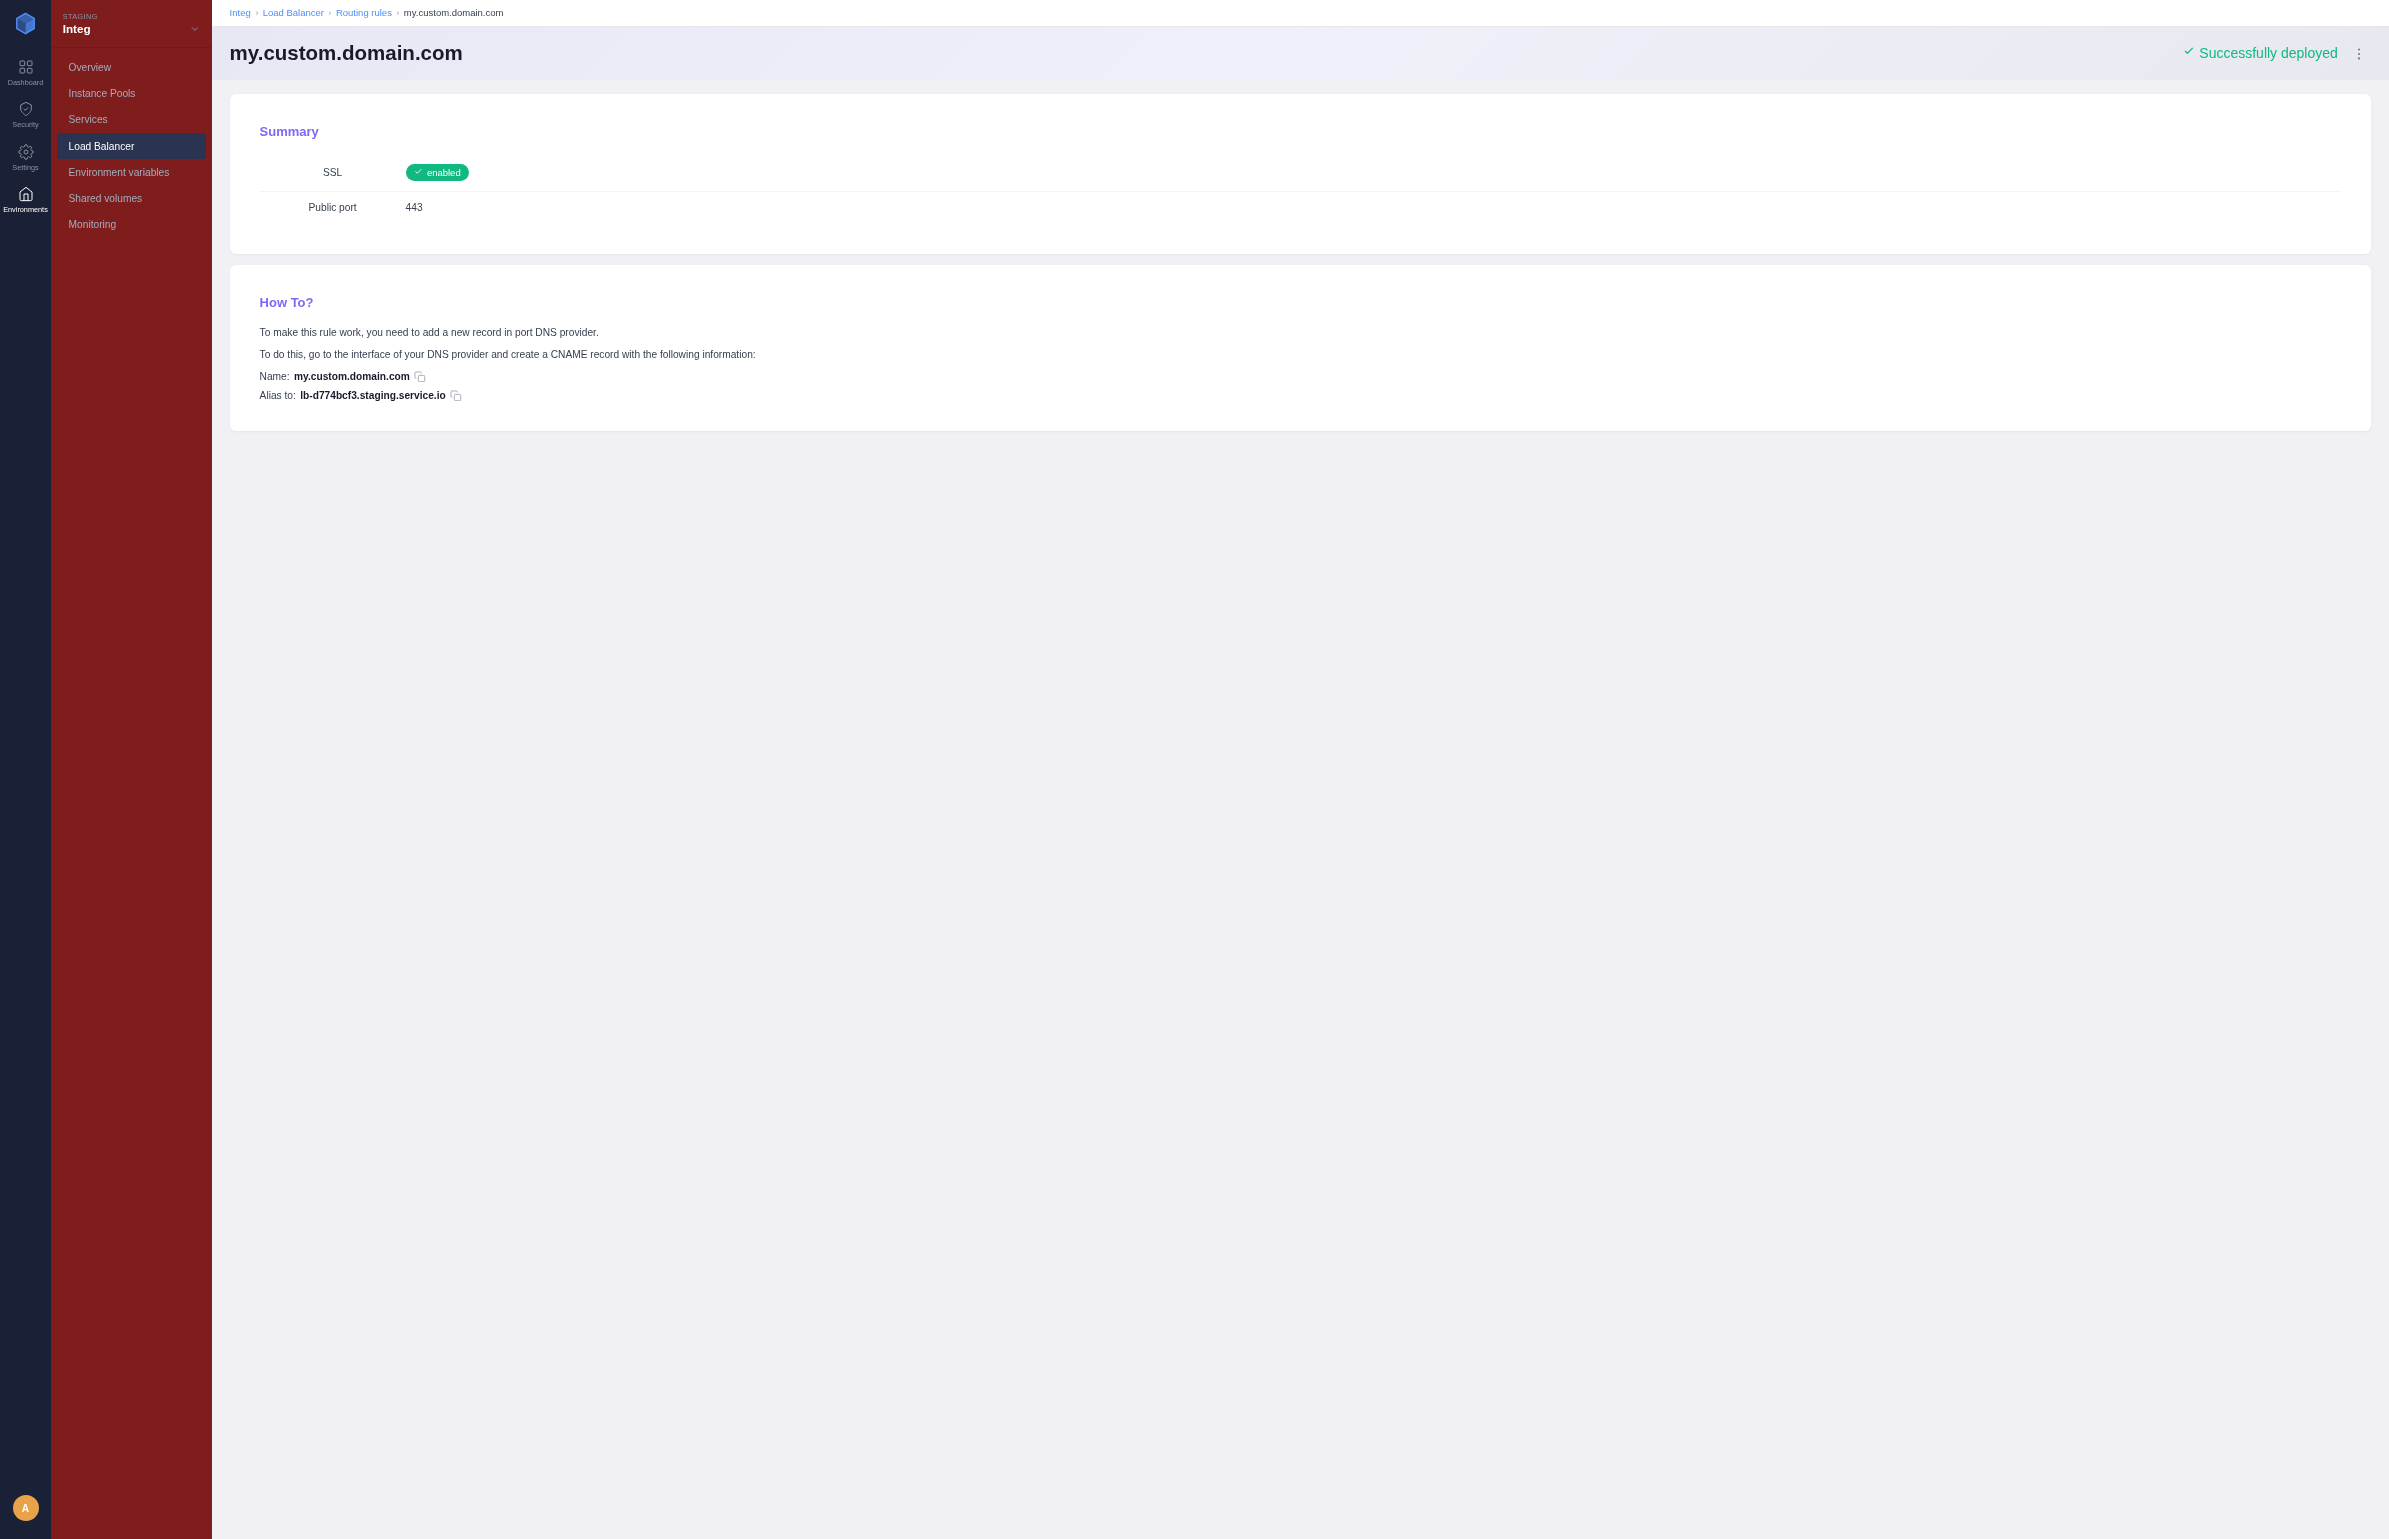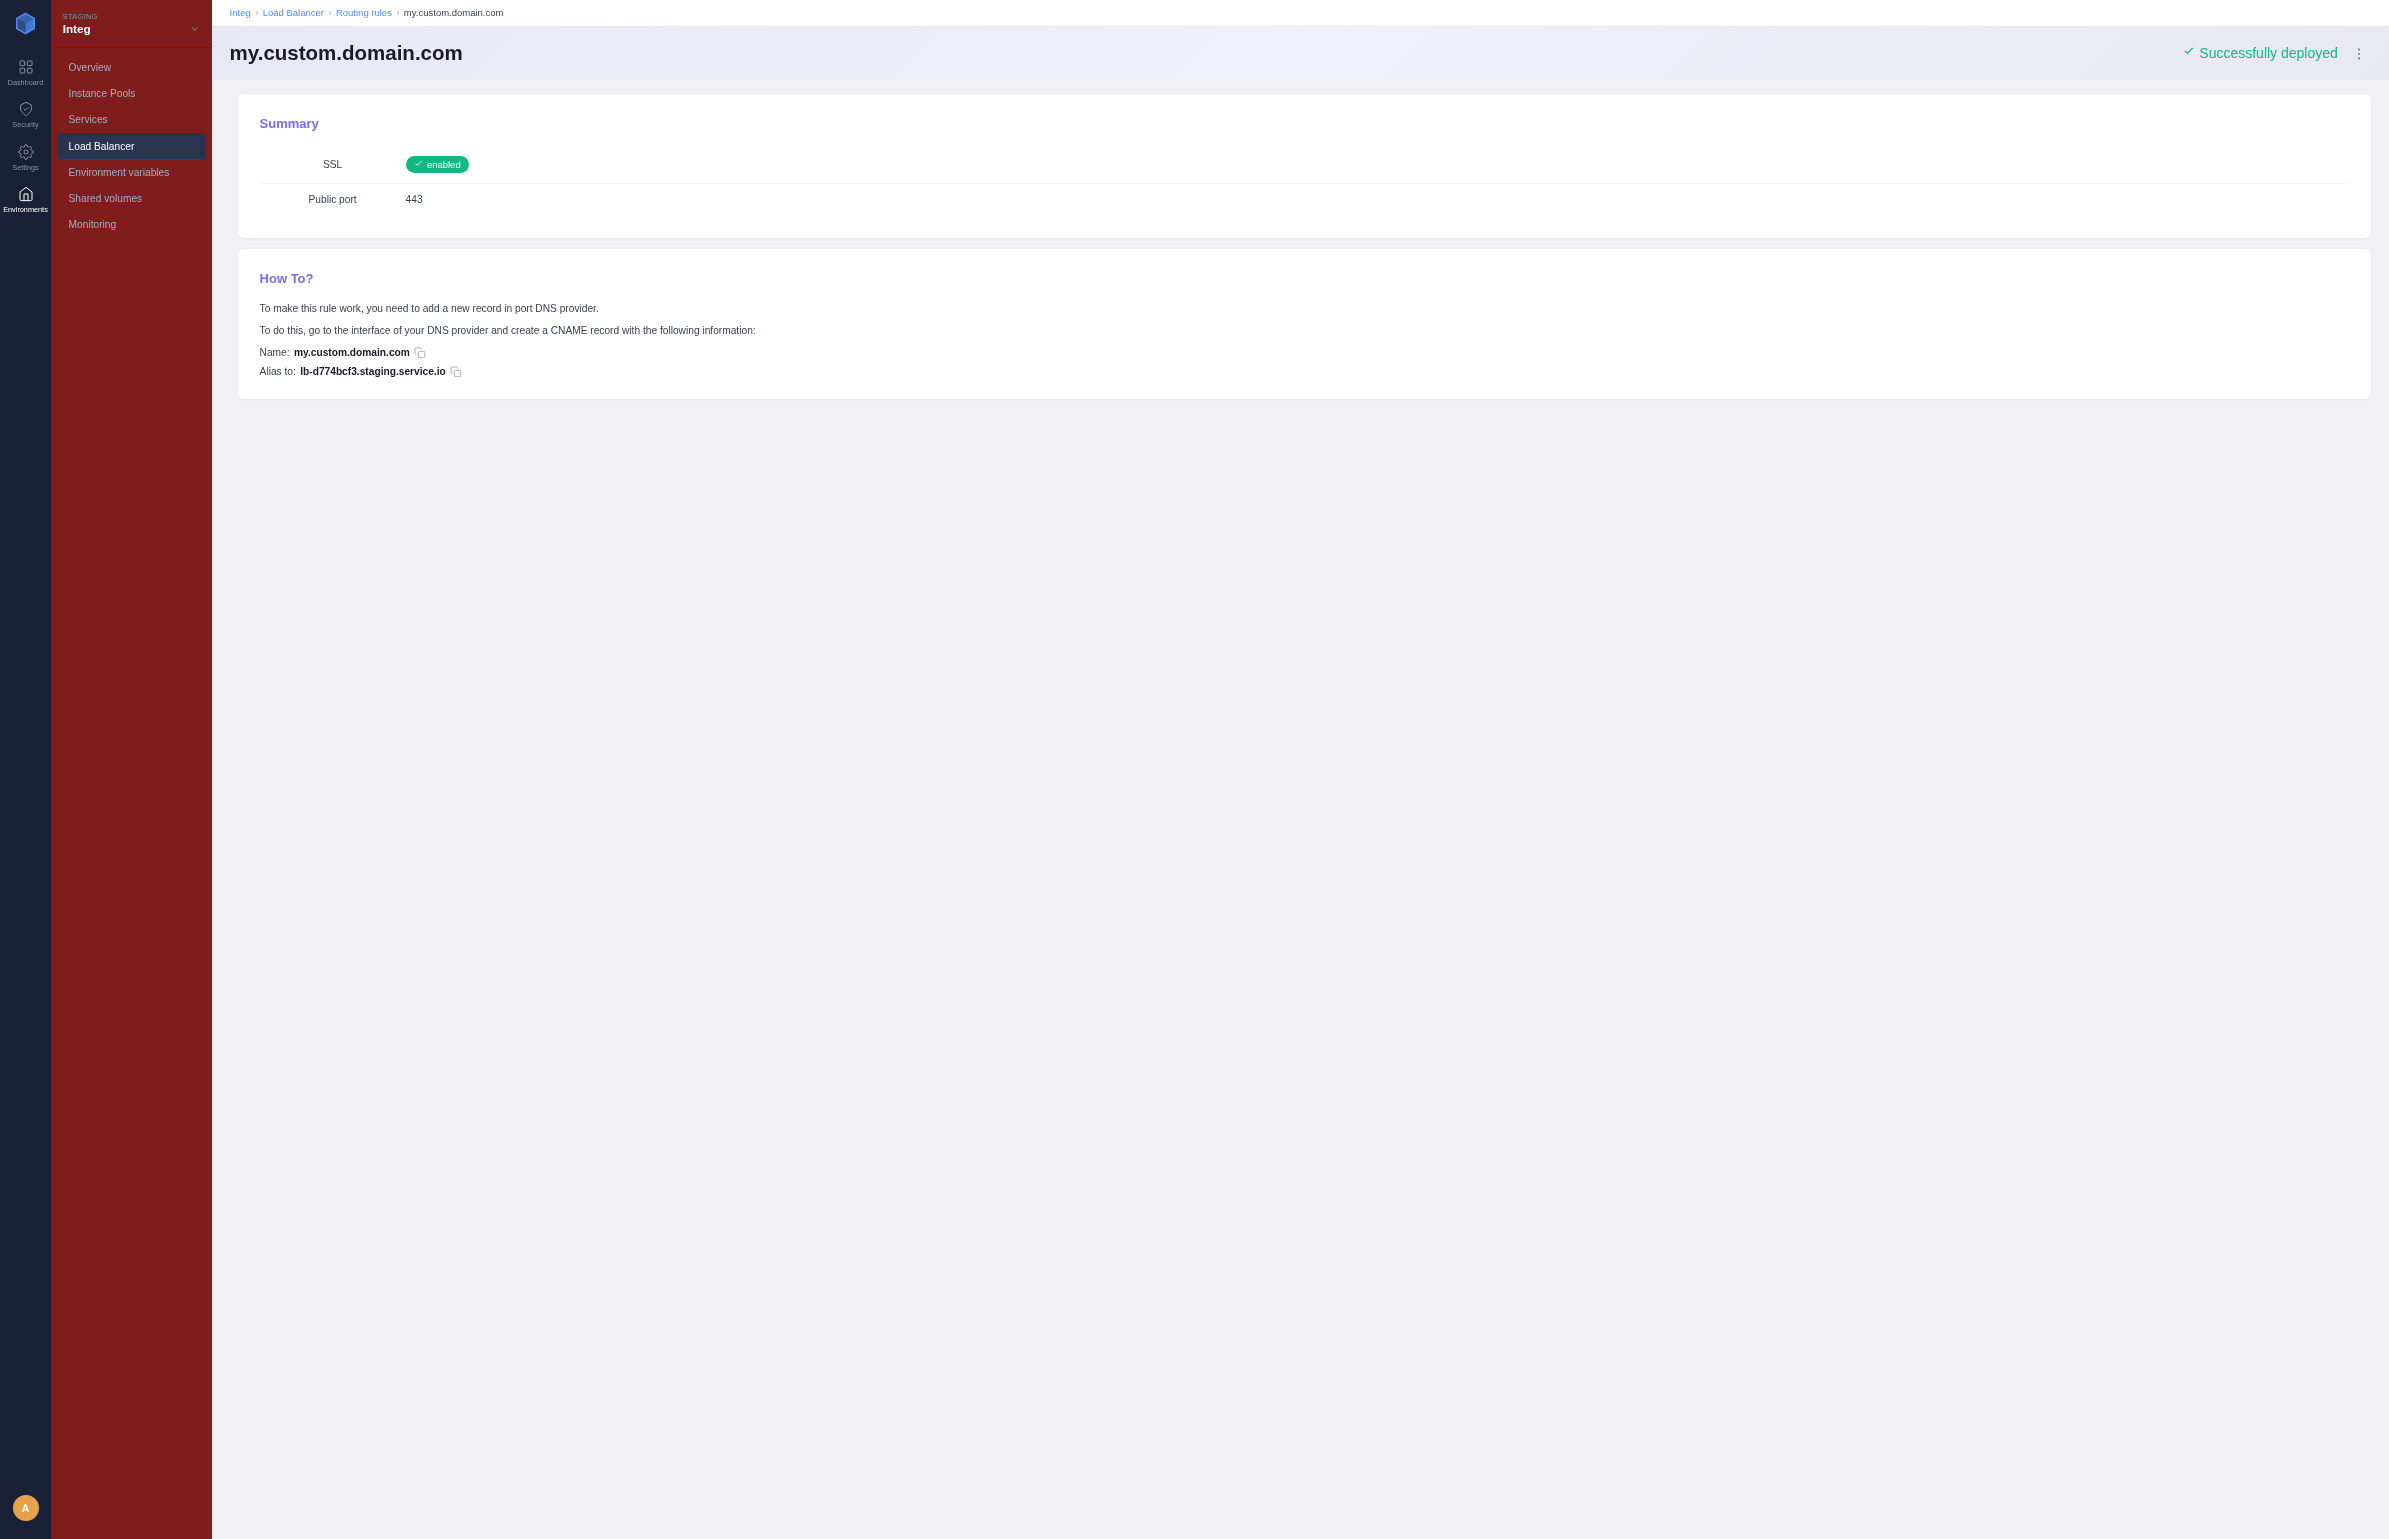--- a/index.html
+++ b/index.html
@@ -157,24 +157,23 @@
     .content-area {
       flex: 1;
       overflow-y: auto;
       padding: 14.6px 17.6px;
     }
 
     
     .card {
       background: white;
       border-radius: 5.9px;
-      padding: 22px;
+      padding: 30px;
       margin-bottom: 11.7px;
       box-shadow: 0 0.7px 2.2px rgba(0,0,0,0.05);
-      margin-left: 8px;
     }
     .card-title {
       font-size: 13px;
       font-weight: 600;
       color: #7c6af5;
       margin-bottom: 14.6px;
     }
 
     
     .summary-row {

